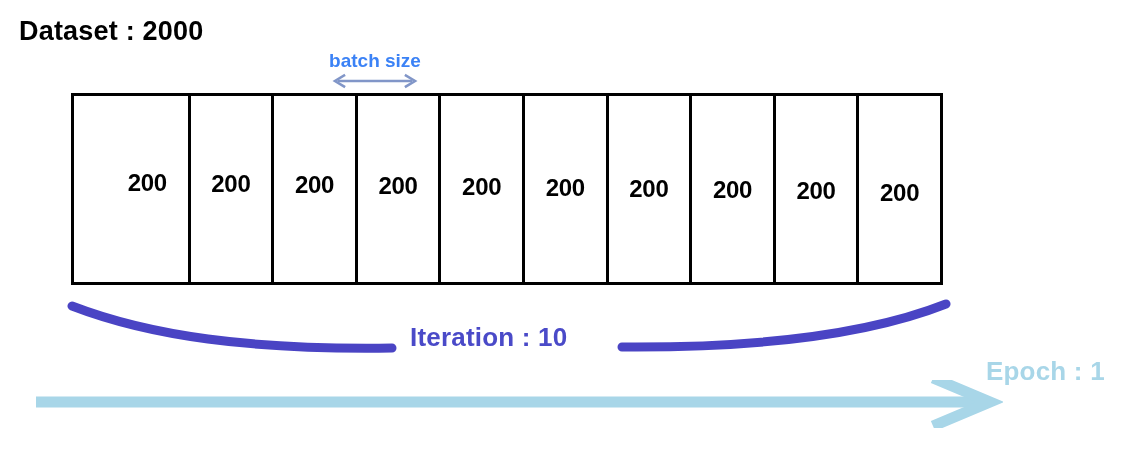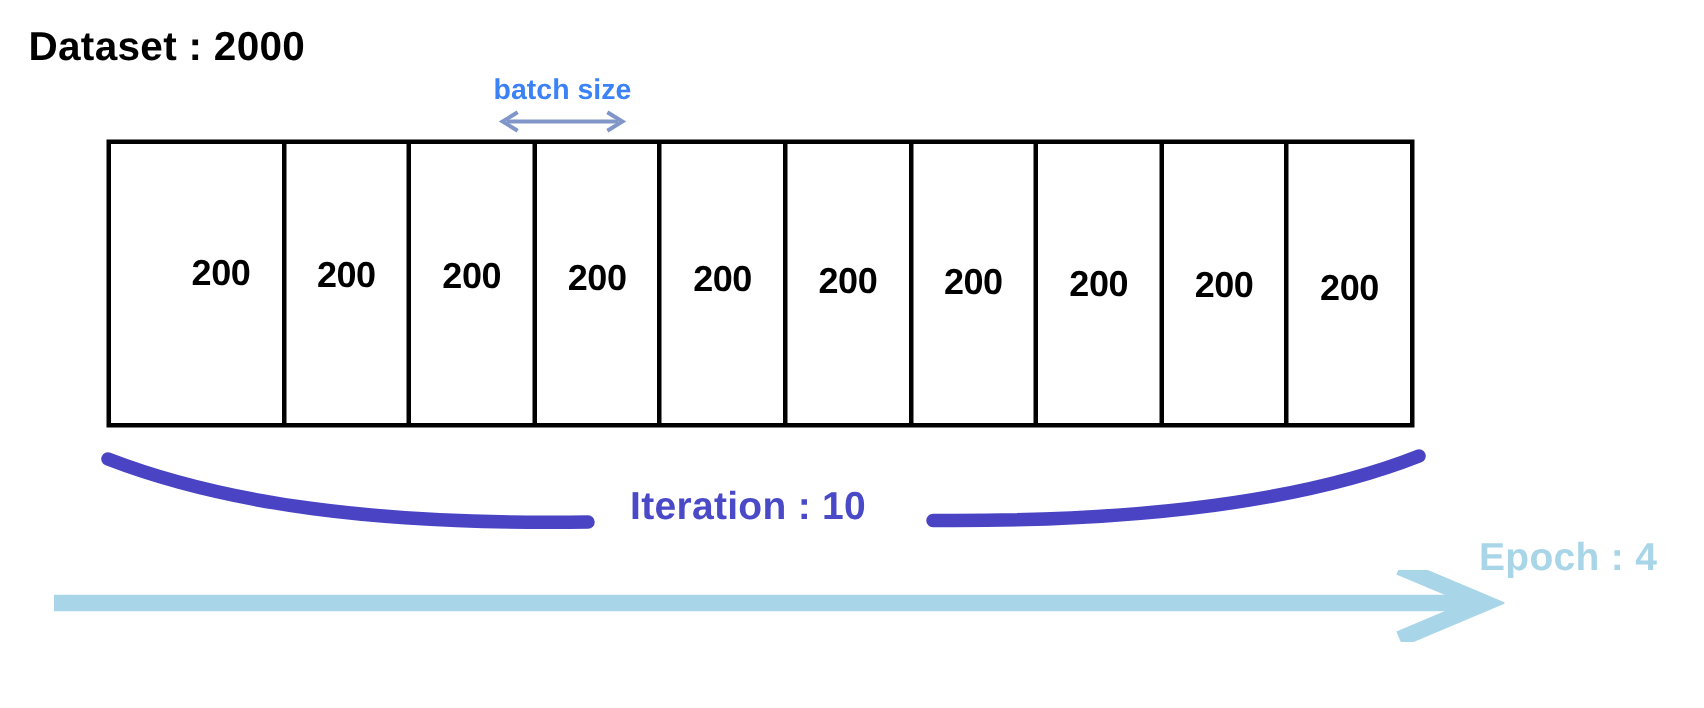--- a/index.html
+++ b/index.html
@@ -110,21 +110,20 @@
   }
   .iteration-label {
     position: absolute;
     left: 410px;
     top: 322px;
     font-size: 26px;
     font-weight: bold;
     color: #4a4ac8;
     white-space: nowrap;
     letter-spacing: 0.2px;
-    margin-left: 10px;
   }
 
   
   .epoch-arrow {
     position: absolute;
     left: 28px;
     top: 380px;
     width: 975px;
     height: 48px;
   }
@@ -192,15 +191,15 @@
     <path d="M 562 55 C 700 56, 810 42, 886 12" fill="none" stroke="#4a44c4" stroke-width="9" stroke-linecap="round"></path>
   </svg>
 
   <div class="iteration-label">Iteration : 10</div>
 
   <svg class="epoch-arrow" viewBox="0 0 975 48">
     <line x1="8" y1="22" x2="950" y2="22" stroke="#a8d6e8" stroke-width="11"></line>
     <polyline points="905,-2 962,22 905,46" fill="none" stroke="#a8d6e8" stroke-width="11" stroke-linecap="butt" stroke-linejoin="miter"></polyline>
   </svg>
 
-  <div class="epoch-label">Epoch : 4</div>
+  <div class="epoch-label">Epoch : 1</div>
 
 </div>
 
 </body></html>

